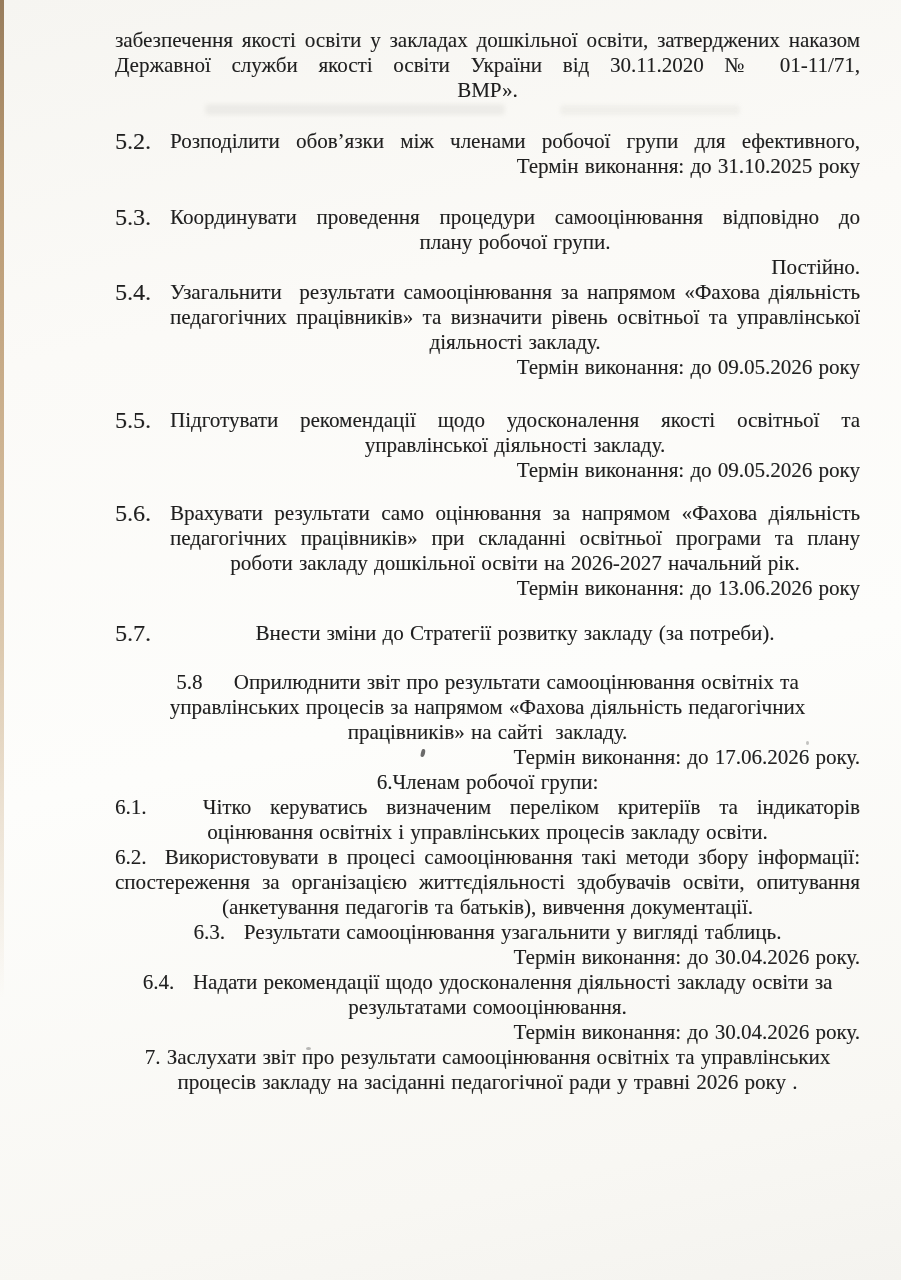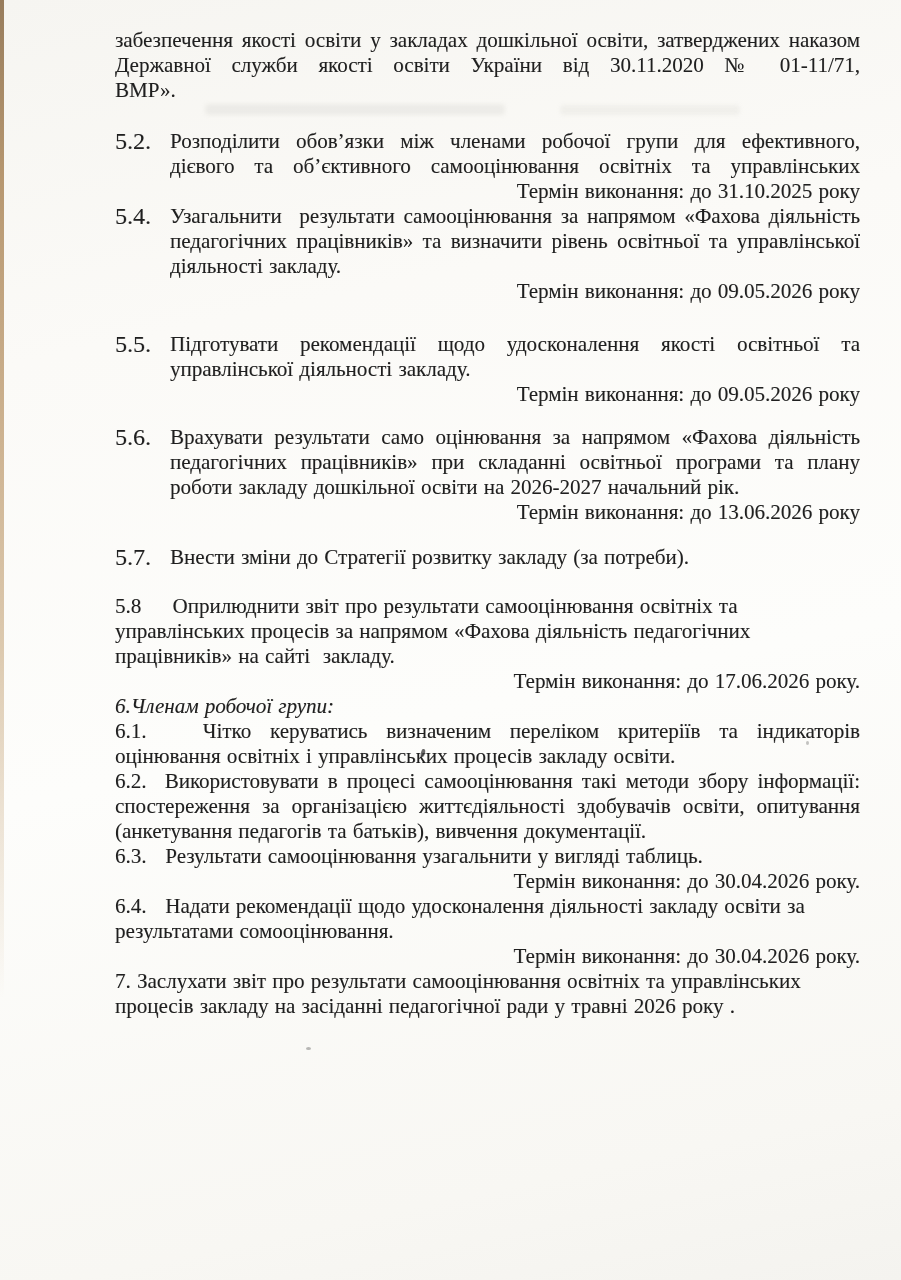--- a/index.html
+++ b/index.html
@@ -17,21 +17,21 @@
     position:absolute;left:0;top:0;width:4px;height:78%;
     background:linear-gradient(180deg,#8d6f4c 0%,#b08d62 18%,#c9ac87 45%,#d9c4a7 65%,rgba(221,203,178,0) 100%);
     opacity:0.9;
   }
   .content{position:absolute;left:115px;top:28px;width:745px;}
   .block{position:relative;}
   .hang{padding-left:55px;}
   .hang .num{position:absolute;left:0;top:0;width:55px;font-size:24px;line-height:25px;}
   .line{font-size:21px;line-height:25px;height:25px;overflow:hidden;word-spacing:1px;}
   .j{text-align:justify;text-align-last:justify;}
-  .l{text-align:left;}
+  .l{text-align:center;}
   .term{text-align:right;}
   .speck{position:absolute;background:#3a3a3a;}
   .speck.a{left:421px;top:749px;width:4px;height:8px;border-radius:40% 60% 60% 40%;transform:rotate(14deg);opacity:0.75;}
   .speck.b{left:806px;top:741px;width:3px;height:4px;border-radius:50%;opacity:0.30;}
   .speck.c{left:306px;top:1047px;width:5px;height:3px;border-radius:50%;opacity:0.35;}
   .smudge{
     position:absolute;left:205px;top:104px;width:300px;height:11px;
     background:rgba(140,138,132,0.10);filter:blur(2px);border-radius:4px;
   }
   .smudge2{
@@ -48,22 +48,27 @@
   <div class="smudge2"></div>
   <div class="content">
       <div class="block flat" style="margin-top: 0px;">
         <div class="line j">забезпечення якості освіти у закладах дошкільної освіти, затверджених наказом</div>
         <div class="line j">Державної служби якості освіти України від 30.11.2020 № 01-11/71,</div>
         <div class="line l">ВМР».</div>
       </div>
       <div class="block hang" style="margin-top: 26px;">
         <div class="num">5.2.</div>
         <div class="line j">Розподілити обов’язки між членами робочої групи для ефективного,</div>
-        <div class="line j">дієвого та об’єктивного самооцінювання освітніх та управлінських</div>
         <div class="line term">Термін виконання: до 31.10.2025 року</div>
+      </div>
+      <div class="block hang" style="margin-top: 26px;">
+        <div class="num">5.3.</div>
+        <div class="line j">Координувати проведення процедури самооцінювання відповідно до</div>
+        <div class="line l">плану робочої групи.</div>
+        <div class="line term">Постійно.</div>
       </div>
       <div class="block hang" style="margin-top: 0px;">
         <div class="num">5.4.</div>
         <div class="line j">Узагальнити&nbsp; результати самооцінювання за напрямом «Фахова діяльність</div>
         <div class="line j">педагогічних працівників» та визначити рівень освітньої та управлінської</div>
         <div class="line l">діяльності закладу.</div>
         <div class="line term">Термін виконання: до 09.05.2026 року</div>
       </div>
       <div class="block hang" style="margin-top: 28px;">
         <div class="num">5.5.</div>
@@ -81,21 +86,21 @@
       <div class="block hang" style="margin-top: 20px;">
         <div class="num">5.7.</div>
         <div class="line l">Внести зміни до Стратегії розвитку закладу (за потреби).</div>
       </div>
       <div class="block flat" style="margin-top: 24px;">
         <div class="line l">5.8&nbsp;&nbsp;&nbsp;&nbsp; Оприлюднити звіт про результати самооцінювання освітніх та</div>
         <div class="line l">управлінських процесів за напрямом «Фахова діяльність педагогічних</div>
         <div class="line l">працівників» на сайті&nbsp; закладу.</div>
         <div class="line term">Термін виконання: до 17.06.2026 року.</div>
       </div>
-      <div class="block flat" style="margin-top: 0px; font-style: italic;">
+      <div class="block flat" style="margin-top: 0px;">
         <div class="line l">6.Членам робочої групи:</div>
       </div>
       <div class="block flat" style="margin-top: 0px;">
         <div class="line j">6.1.&nbsp;&nbsp; Чітко керуватись визначеним переліком критеріїв та індикаторів</div>
         <div class="line l">оцінювання освітніх і управлінських процесів закладу освіти.</div>
       </div>
       <div class="block flat" style="margin-top: 0px;">
         <div class="line j">6.2.&nbsp; Використовувати в процесі самооцінювання такі методи збору інформації:</div>
         <div class="line j">спостереження за організацією життєдіяльності здобувачів освіти, опитування</div>
         <div class="line l">(анкетування педагогів та батьків), вивчення документації.</div>

